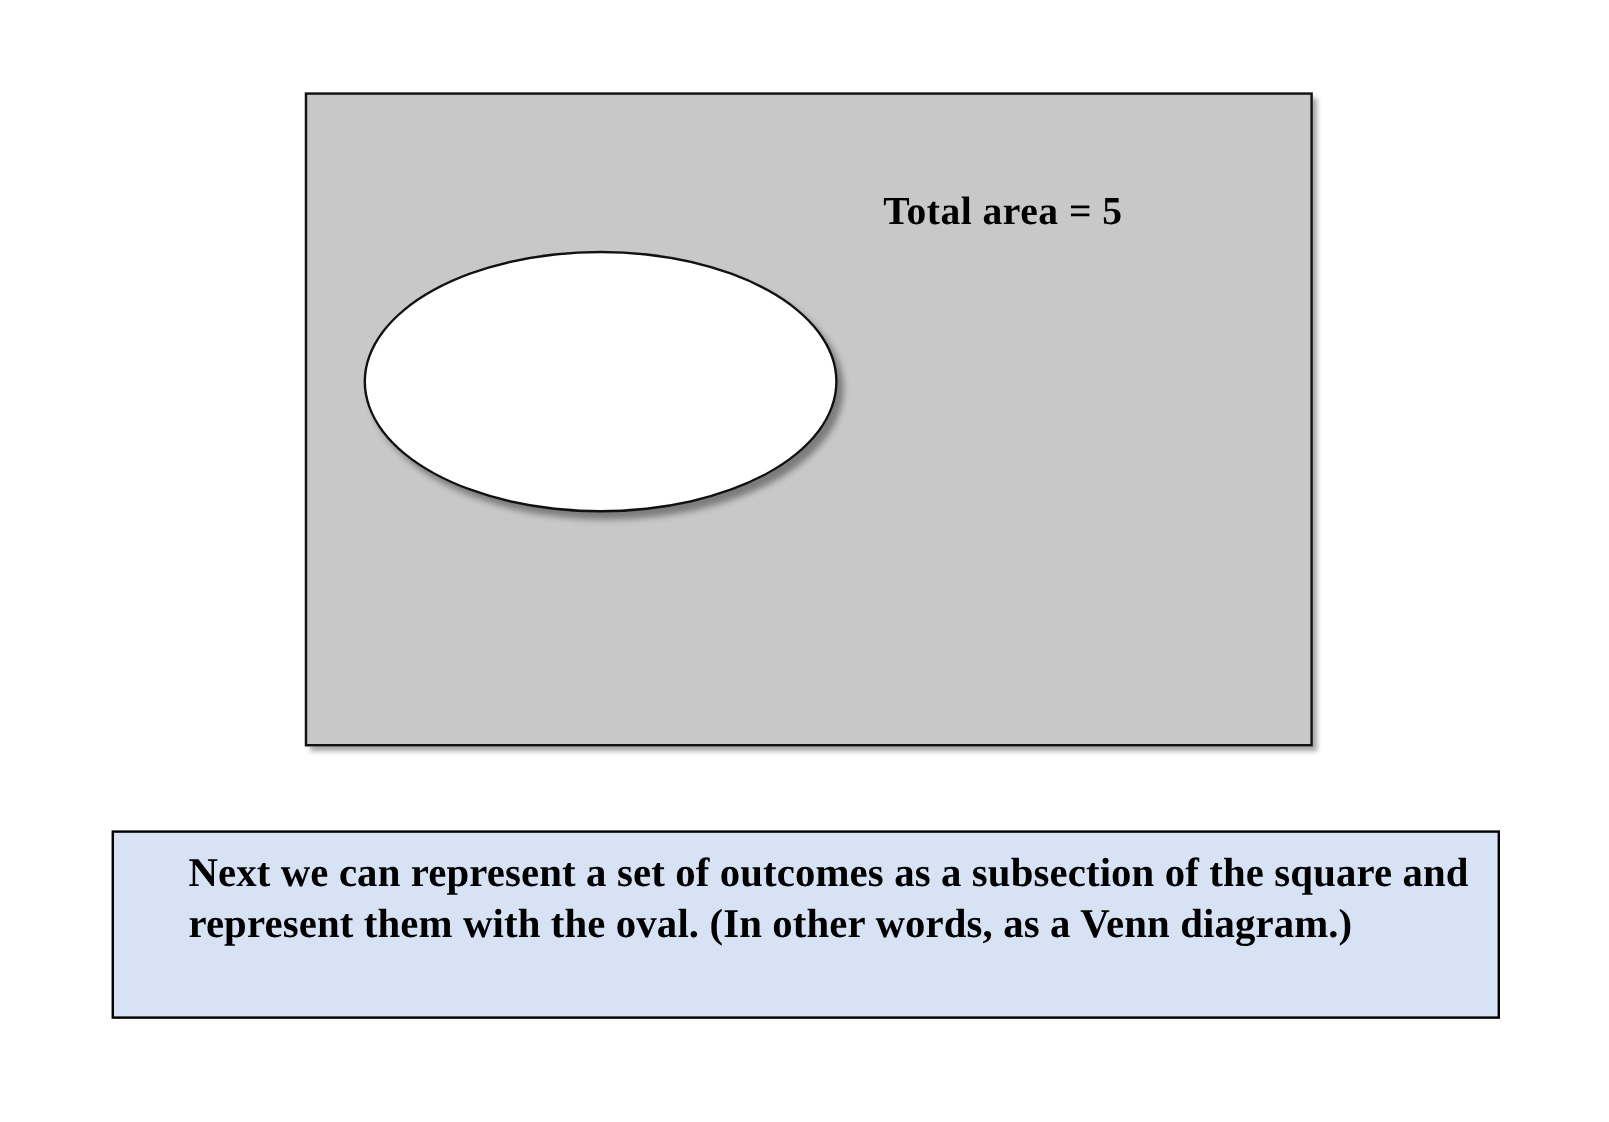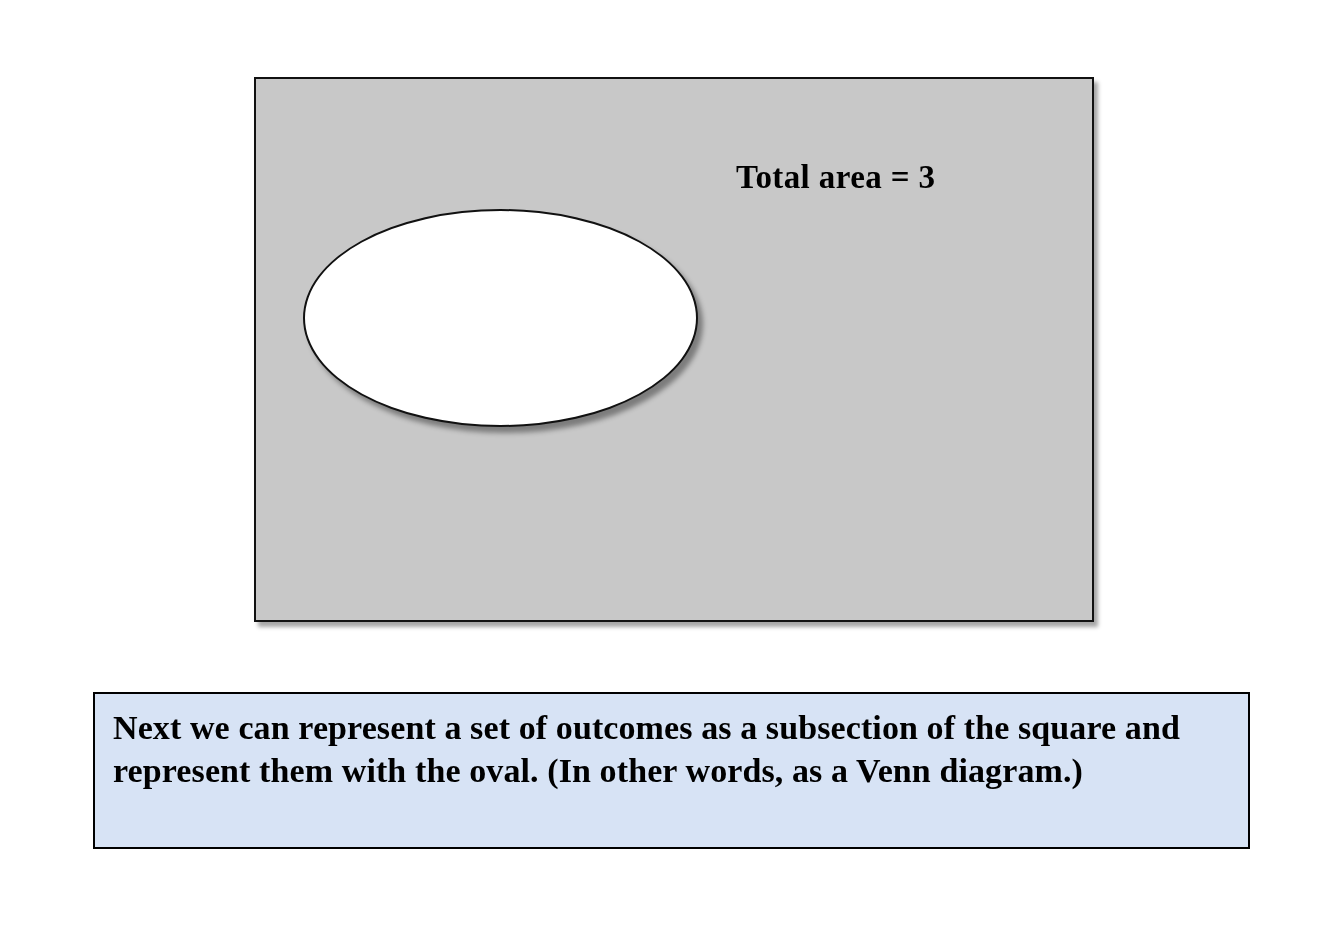--- a/index.html
+++ b/index.html
@@ -65,28 +65,29 @@
     border: 2px solid #000000;
     box-sizing: border-box;
     padding: 12px 16px 0 18px;
   }
   #caption-text {
     font-size: 34px;
     font-weight: bold;
     line-height: 1.27;
     color: #000000;
     letter-spacing: 0.1px;
+    margin-left: 44px;
   }
 </style>
 </head>
 <body>
 
 <div id="sample-space">
 
-  <div id="total-area-label">Total area = 3</div>
+  <div id="total-area-label">Total area = 5</div>
 
   <div id="event-oval">
     <span></span>
   </div>
 
 </div>
 
 <div id="caption-box">
   <div id="caption-text">Next we can represent a set of outcomes as a subsection of the square and represent them with the oval. (In other words, as a Venn diagram.)</div>
 </div>

